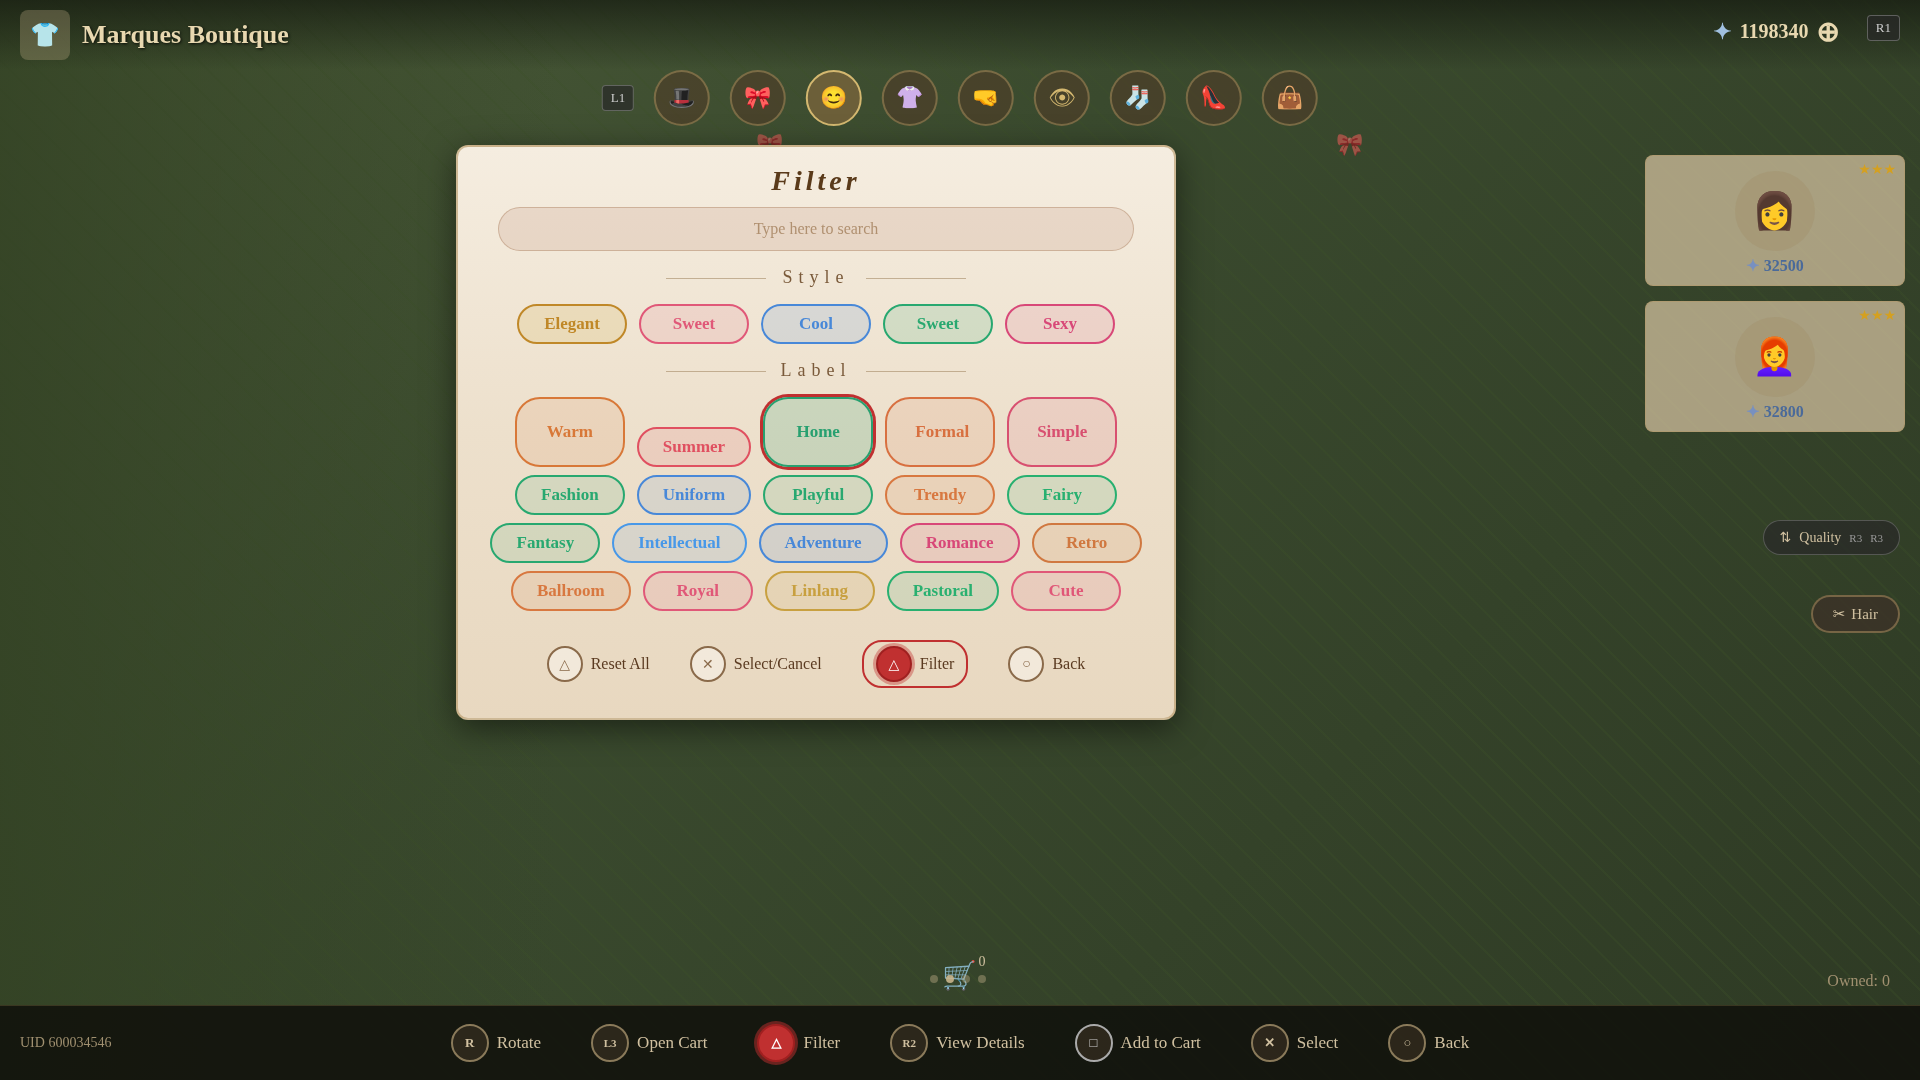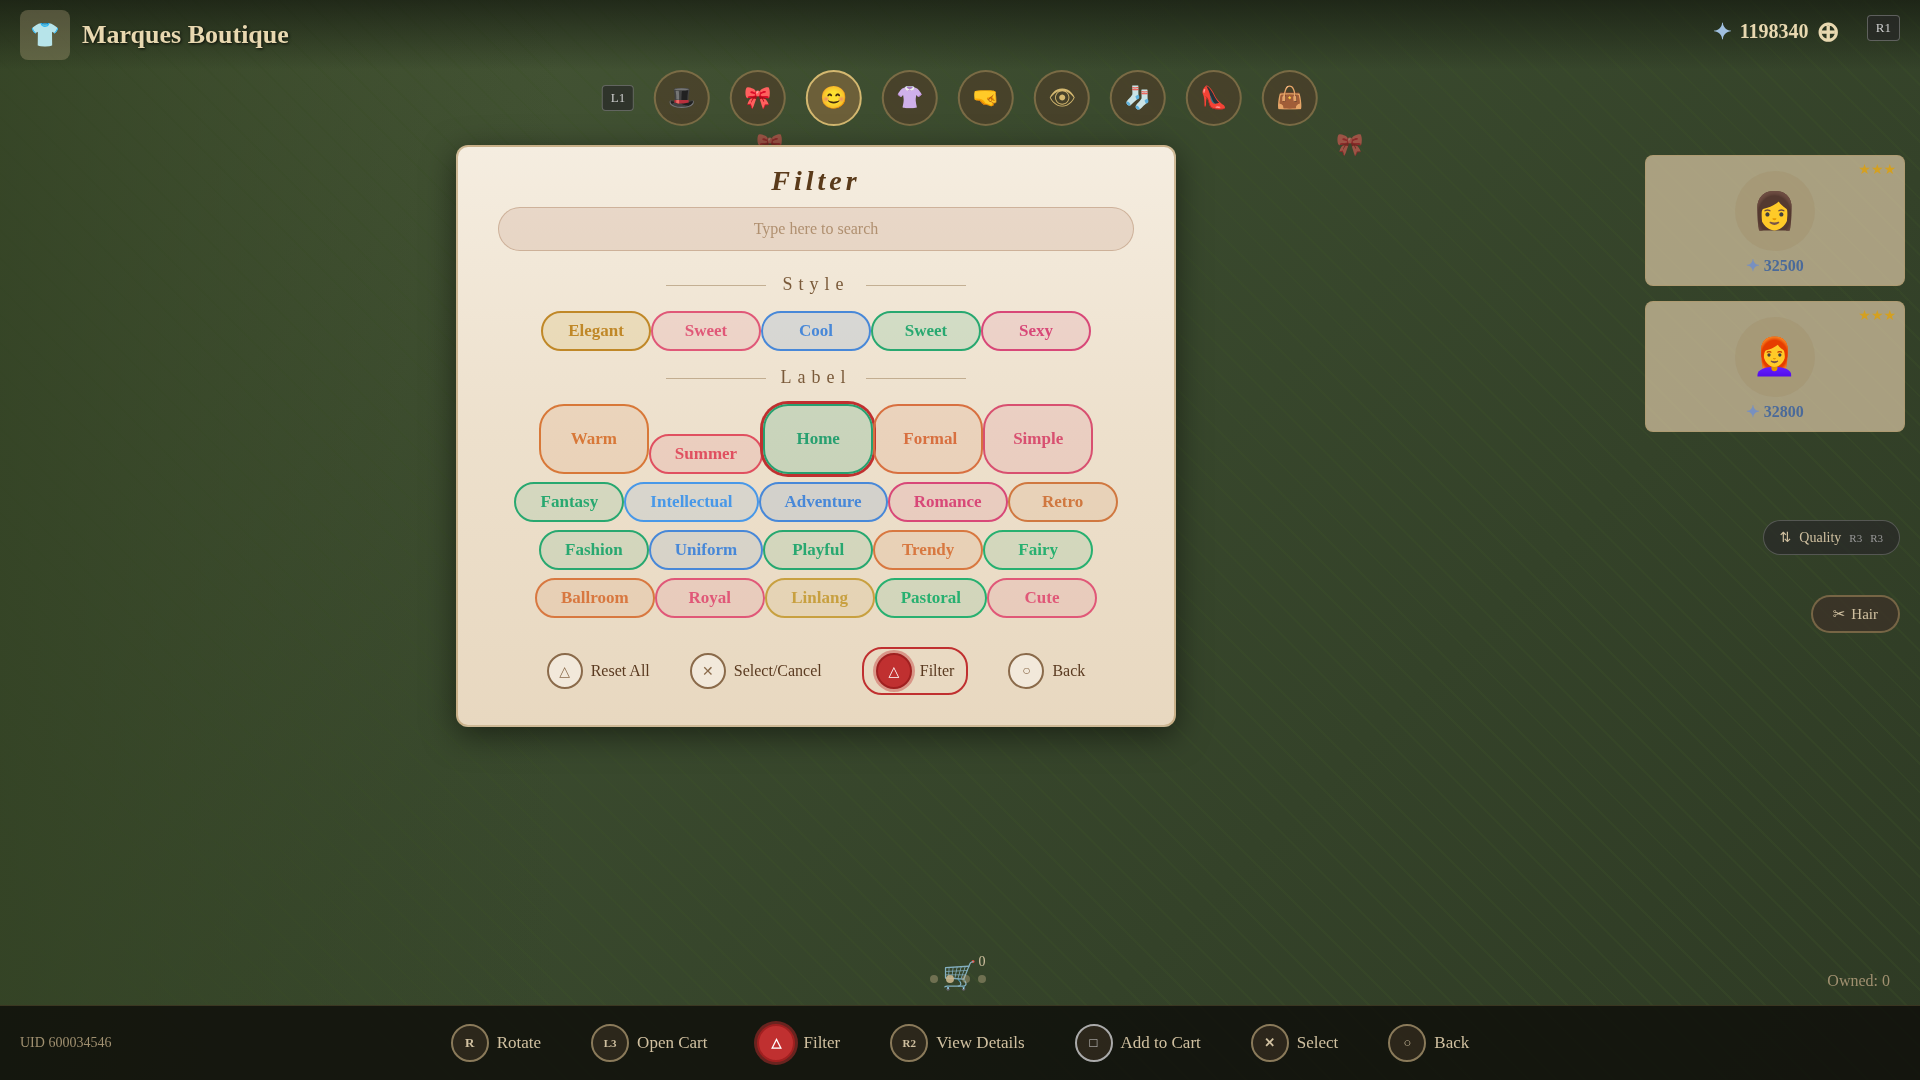--- a/index.html
+++ b/index.html
@@ -178,21 +178,21 @@
     }
 
     .search-input::placeholder {
       color: #b09070;
     }
 
     
     .section-header {
       text-align: center;
       position: relative;
-      margin: 8px 0 12px;
+      margin: 1px 0 12px;
       color: #7a5a3a;
       font-size: 18px;
       letter-spacing: 6px;
     }
 
     .section-header::before,
     .section-header::after {
       content: '';
       position: absolute;
       top: 50%;
@@ -201,20 +201,21 @@
       background: rgba(150,120,80,0.5);
     }
 
     .section-header::before { right: calc(50% + 50px); }
     .section-header::after { left: calc(50% + 50px); }
 
     
     .tags-row {
       display: flex;
       justify-content: center;
+      gap: 12px;
       padding: 4px 20px;
       flex-wrap: wrap;
     }
 
     .tag {
       padding: 8px 24px;
       border-radius: 25px;
       font-size: 17px;
       font-weight: bold;
       cursor: pointer;
@@ -564,33 +565,33 @@
 
   <div class="tags-row">
     <button class="tag tag-warm">Warm</button>
     <button class="tag tag-summer">Summer</button>
     <button class="tag tag-home" style="box-shadow: 0 0 0 3px #c03030; background: rgba(40,160,112,0.18);">Home</button>
     <button class="tag tag-formal">Formal</button>
     <button class="tag tag-simple">Simple</button>
   </div>
 
   <div class="tags-row">
+    <button class="tag tag-fashion">Fashion</button>
+    <button class="tag tag-uniform">Uniform</button>
+    <button class="tag tag-playful">Playful</button>
+    <button class="tag tag-trendy">Trendy</button>
+    <button class="tag tag-fairy">Fairy</button>
+  </div>
+
+  <div class="tags-row">
     <button class="tag tag-fantasy">Fantasy</button>
     <button class="tag tag-intellectual">Intellectual</button>
     <button class="tag tag-adventure">Adventure</button>
     <button class="tag tag-romance">Romance</button>
     <button class="tag tag-retro">Retro</button>
-  </div>
-
-  <div class="tags-row">
-    <button class="tag tag-fashion">Fashion</button>
-    <button class="tag tag-uniform">Uniform</button>
-    <button class="tag tag-playful">Playful</button>
-    <button class="tag tag-trendy">Trendy</button>
-    <button class="tag tag-fairy">Fairy</button>
   </div>
 
   <div class="tags-row">
     <button class="tag tag-ballroom">Ballroom</button>
     <button class="tag tag-royal">Royal</button>
     <button class="tag tag-linlang">Linlang</button>
     <button class="tag tag-pastoral">Pastoral</button>
     <button class="tag tag-cute">Cute</button>
   </div>
 

